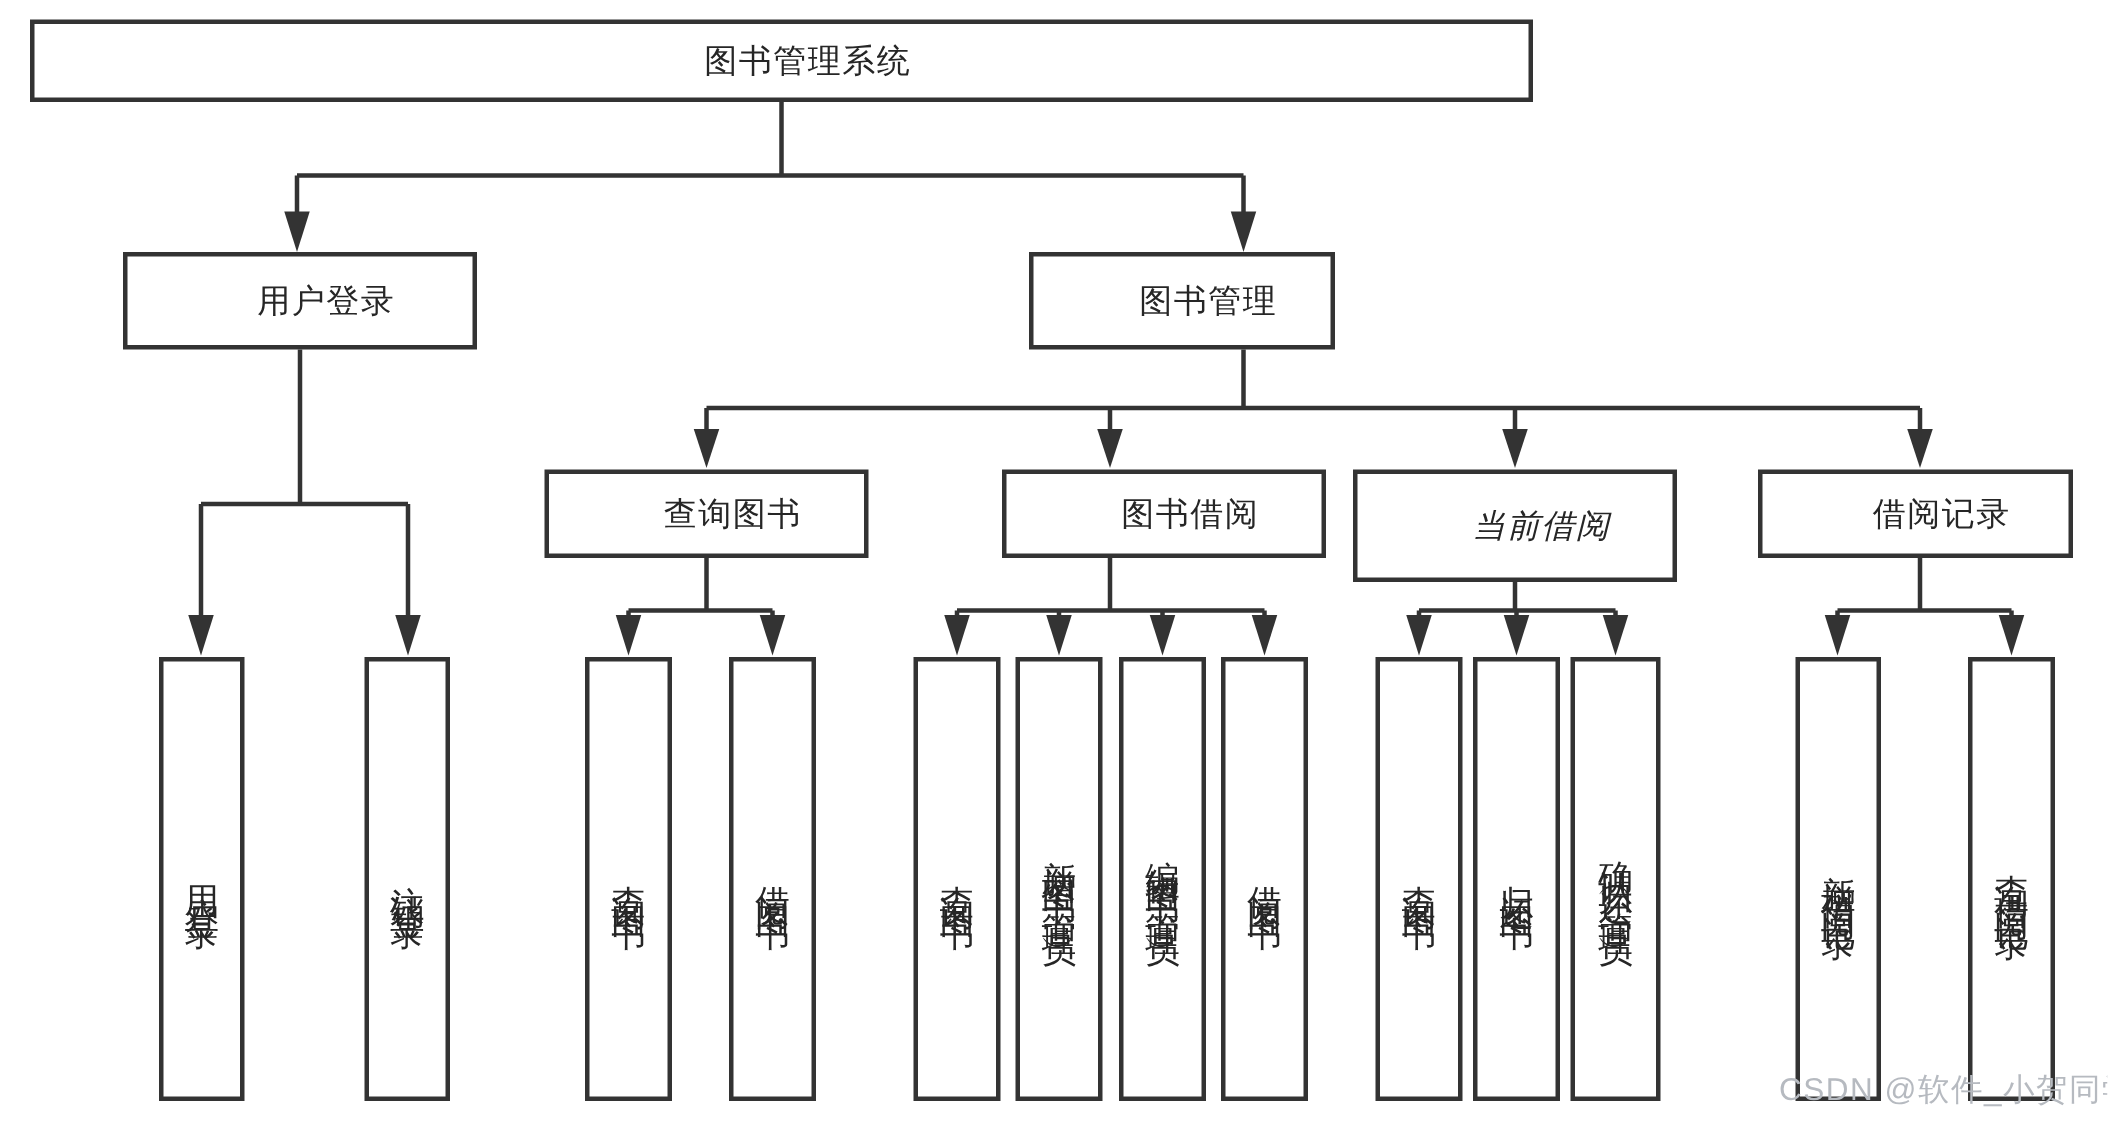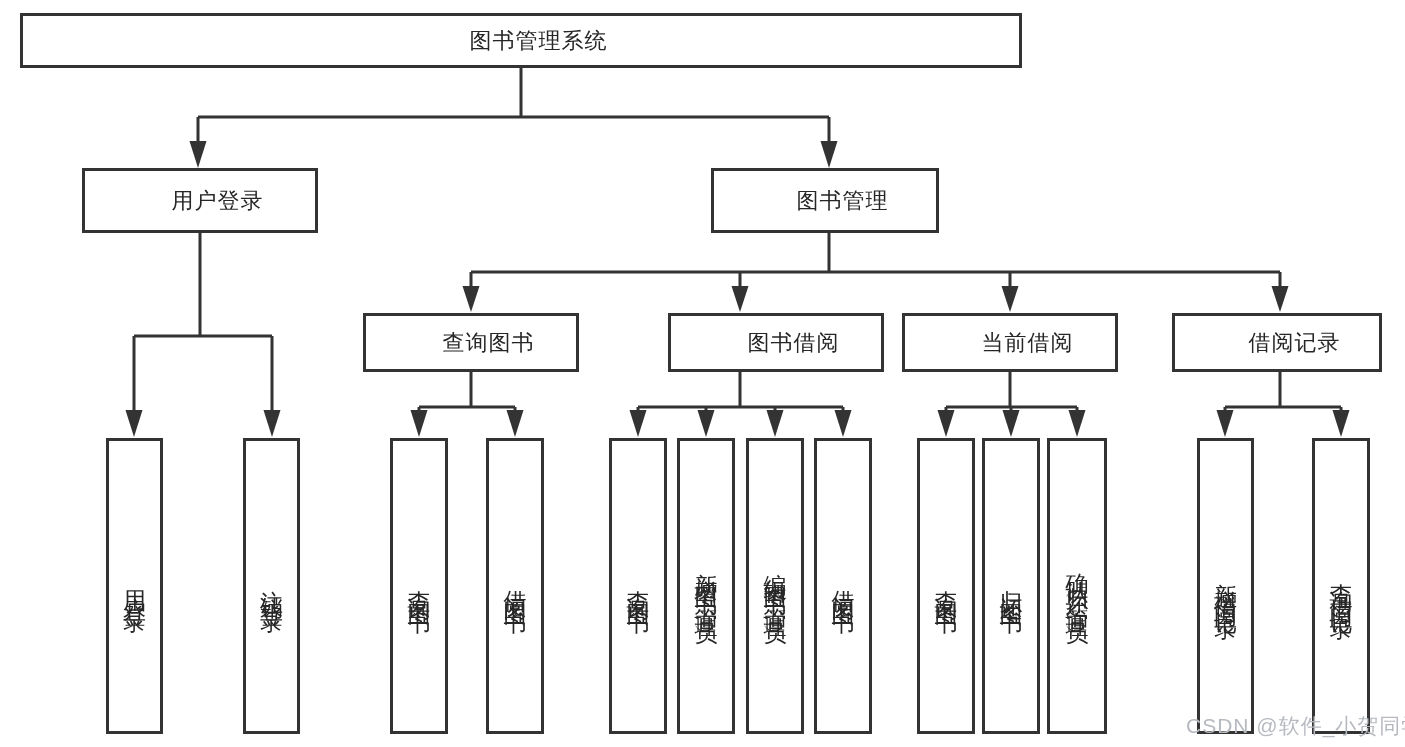--- a/index.html
+++ b/index.html
@@ -52,24 +52,24 @@
   .vbox span {
     writing-mode: vertical-rl;
     text-orientation: mixed;
     font-size: 23px;
     line-height: 1;
     letter-spacing: 7px;
   }
   
   .n-root   { left: 20px;  top: 13px;  width: 1002px; height: 55px; }
   .n-login  { left: 82px;  top: 168px; width: 236px;  height: 65px; }
-  .n-mgmt   { left: 711px; top: 168px; width: 228px;  height: 65px; }
+  .n-mgmt   { left: 686px; top: 168px; width: 204px;  height: 65px; }
   .n-g0 { left: 363px;  top: 313px; width: 216px; height: 59px; }
   .n-g1 { left: 668px;  top: 313px; width: 216px; height: 59px; }
-  .n-g2 { left: 902px;  top: 313px; width: 216px; height: 59px; }
+  .n-g2 { left: 902px;  top: 313px; width: 216px; height: 75px; font-style: italic; }
   .n-g3 { left: 1172px; top: 313px; width: 210px; height: 59px; text-align: right; }
   .l-a0 { left: 106px;  width: 57px; }
   .l-a1 { left: 243px;  width: 57px; }
   .l-b0 { left: 390px;  width: 58px; }
   .l-b1 { left: 486px;  width: 58px; }
   .l-c0 { left: 609px;  width: 58px; }
   .l-c1 { left: 677px;  width: 58px; }
   .l-c2 { left: 746px;  width: 58px; }
   .l-c3 { left: 814px;  width: 58px; }
   .l-d0 { left: 917px;  width: 58px; }

